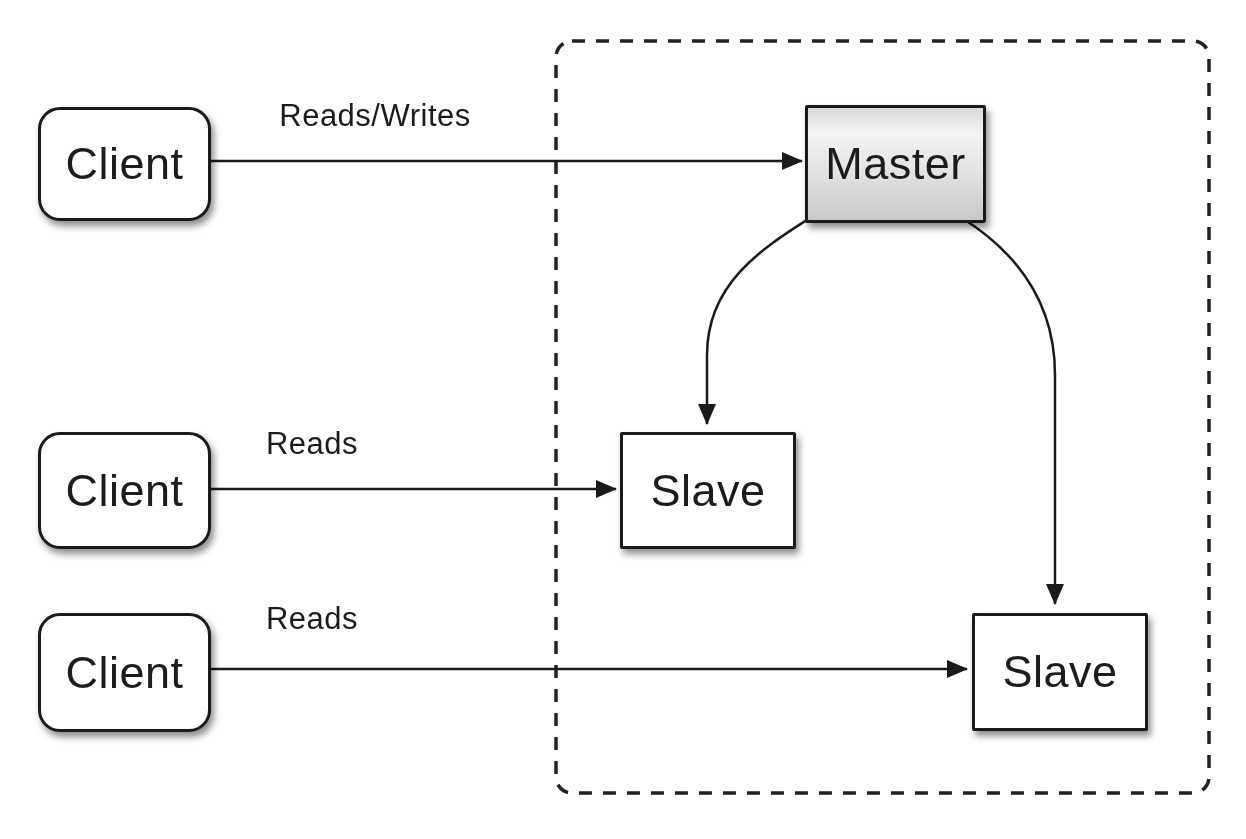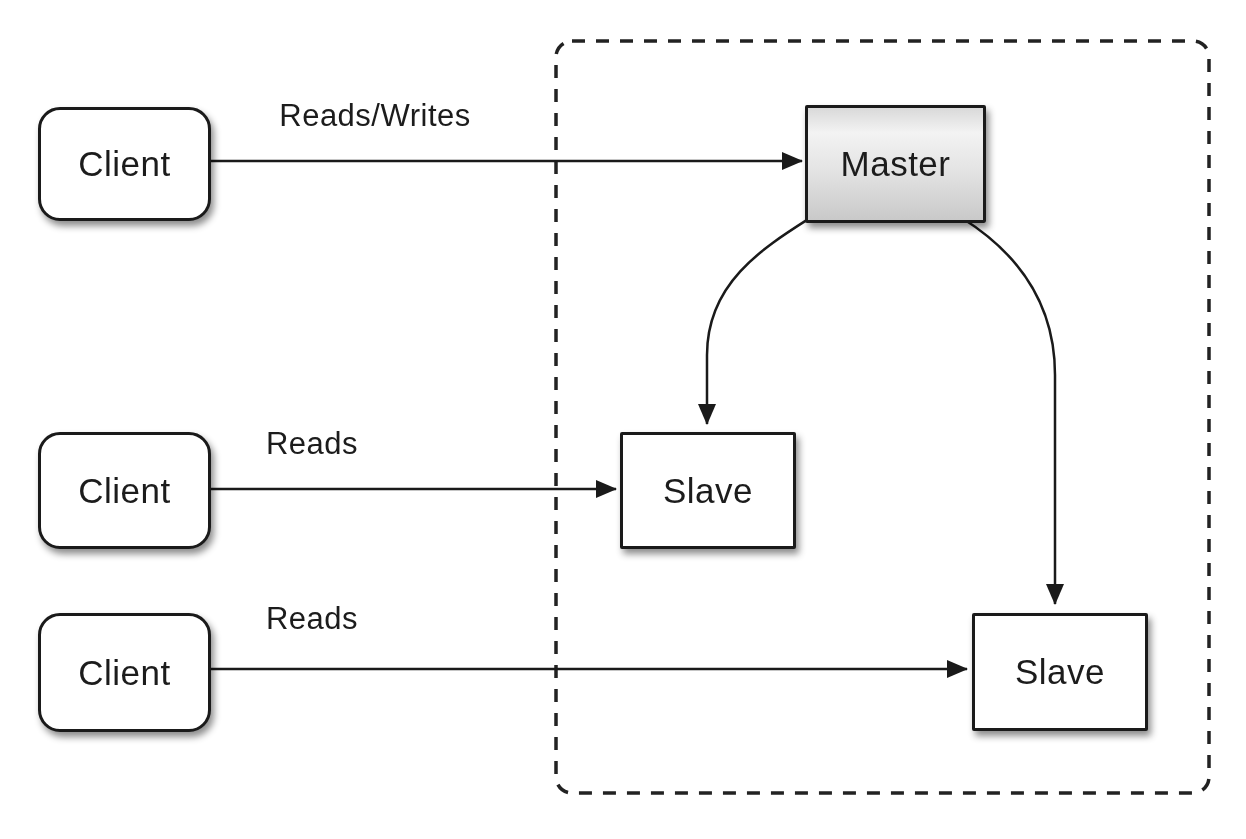--- a/index.html
+++ b/index.html
@@ -23,21 +23,21 @@
   }
   .node {
     position: absolute;
     z-index: 2;
     display: flex;
     align-items: center;
     justify-content: center;
     border: 3px solid #1a1a1a;
     background: #ffffff;
     box-shadow: 3px 5px 7px rgba(0,0,0,0.45);
-    font-size: 35px;
+    font-size: 45px;
     color: #1c1c1c;
     letter-spacing: 0.5px;
   }
   .node.rounded {
     border-radius: 22px;
   }
   .node.square {
     border-radius: 2px;
   }
   .node.gradient {

